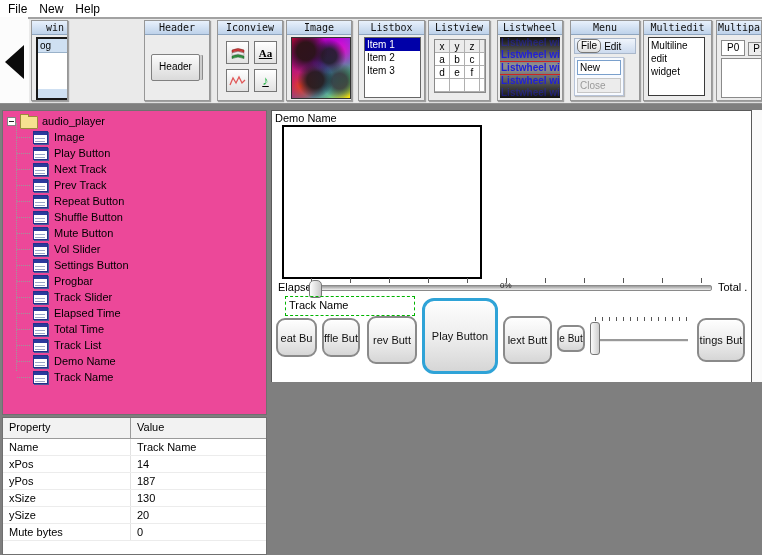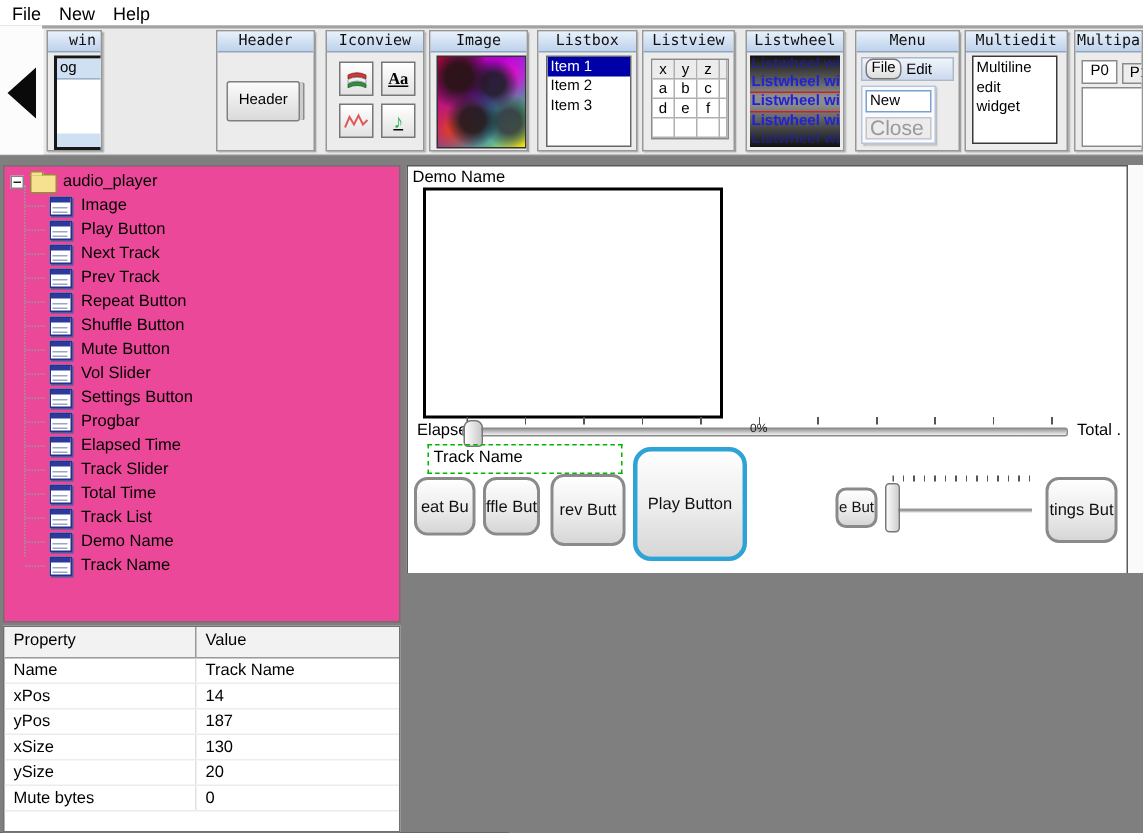--- a/index.html
+++ b/index.html
@@ -103,21 +103,21 @@
   .menu-bar{position:absolute;left:3px;top:3px;width:62px;height:16px;
     background:linear-gradient(#f0f5fc,#ccdaee);border:1px solid #aab8cc;font-size:10px;
     display:flex;align-items:center;gap:3px;padding-left:2px;box-sizing:border-box;}
   .menu-file{border:1px solid #777;border-radius:5px;background:linear-gradient(#fdfdfd,#dedede);
     padding:0 3px;height:12px;line-height:11px;}
   .menu-drop{position:absolute;left:3px;top:22px;width:44px;background:#f7faff;
     border:1px solid #b8c4d8;padding:2px;box-shadow:1px 1px 1px rgba(0,0,0,.2);}
   .menu-new{border:1px solid #7aa0cc;background:#fff;height:13px;line-height:13px;
     padding-left:2px;font-size:10px;margin-bottom:3px;}
   .menu-close{border:1px solid #c6c6c6;background:#ececec;height:13px;line-height:13px;
-    padding-left:2px;font-size:14px;color:#9a9a9a;}
+    padding-left:2px;font-size:10px;color:#9a9a9a;}
 
   
   .me{position:absolute;left:4px;top:2px;width:57px;height:59px;background:#fff;
     border:1px solid #3a3a3a;font-size:10px;line-height:13px;padding:1px 2px;box-sizing:border-box;}
 
   
   .mp-tabs{position:absolute;left:4px;top:5px;display:flex;align-items:flex-end;gap:3px;}
   .mp-tab{border:1px solid #8a8a8a;background:#fff;font-size:10px;padding:2px 5px;line-height:10px;}
   .mp-tab.inactive{background:#ededed;padding:1px 4px;}
   .mp-panel{position:absolute;left:4px;top:23px;width:60px;height:38px;background:#fff;
@@ -388,25 +388,25 @@
       <div class="tree-row">
           <span class="widget-icon"></span>
           <span>Settings Button</span>
         </div>
       <div class="tree-row">
           <span class="widget-icon"></span>
           <span>Progbar</span>
         </div>
       <div class="tree-row">
           <span class="widget-icon"></span>
+          <span>Track Slider</span>
+        </div>
+      <div class="tree-row">
+          <span class="widget-icon"></span>
           <span>Elapsed Time</span>
-        </div>
-      <div class="tree-row">
-          <span class="widget-icon"></span>
-          <span>Track Slider</span>
         </div>
       <div class="tree-row">
           <span class="widget-icon"></span>
           <span>Total Time</span>
         </div>
       <div class="tree-row">
           <span class="widget-icon"></span>
           <span>Track List</span>
         </div>
       <div class="tree-row">
@@ -461,20 +461,21 @@
     <div class="progbar-text">0%</div>
     <div class="ts-thumb"></div>
     <div class="total">Total .</div>
 
     <div class="track-name">Track Name</div>
 
     <div class="cbtn" id="btn-repeat">eat Bu</div>
     <div class="cbtn" id="btn-shuffle">ffle But</div>
     <div class="cbtn" id="btn-prev">rev Butt</div>
     <div class="cbtn" id="btn-play">Play Button</div>
+    <div class="cbtn" id="btn-next">lext Butt</div>
     <div class="cbtn" id="btn-mute">e But</div>
 
     <div class="vol-ticks"></div>
     <div class="vol-track"></div>
     <div class="vol-thumb"></div>
 
     <div class="cbtn" id="btn-settings">tings But</div>
   </div>
   <div class="right-strip"></div>
 

